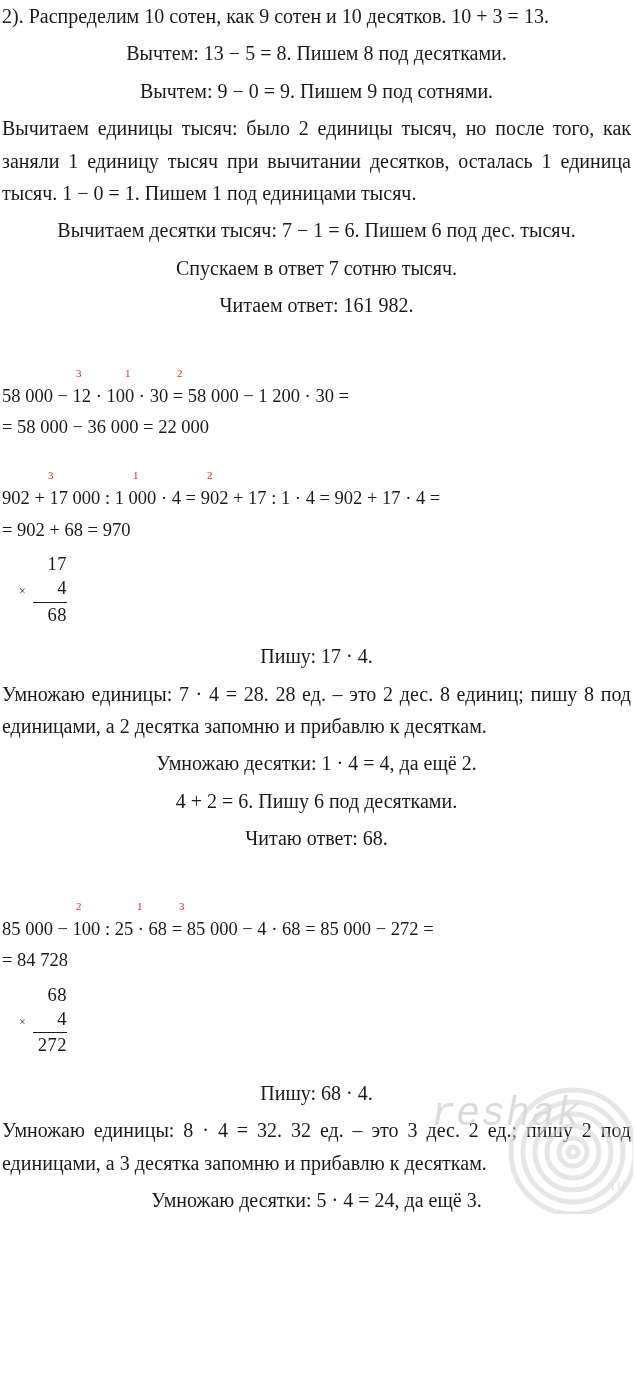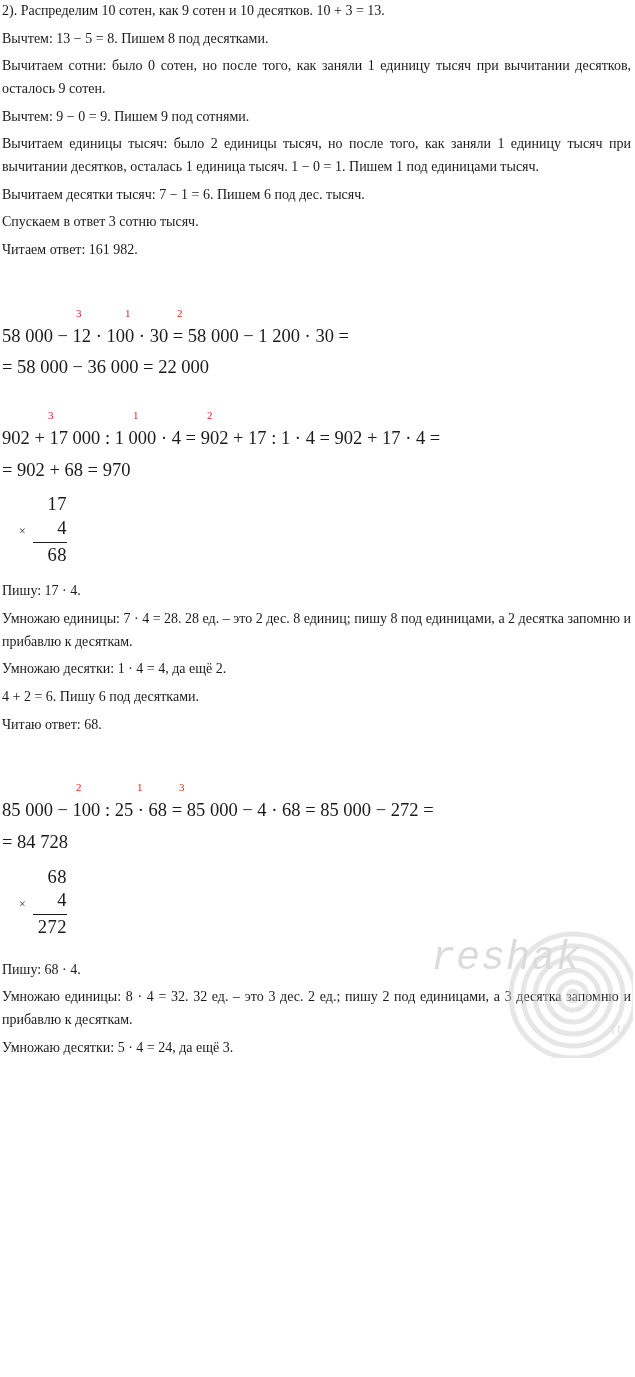--- a/index.html
+++ b/index.html
@@ -15,29 +15,29 @@
     position: relative;
     overflow: hidden;
   }
   .page {
     position: relative;
     width: 635px;
     padding: 0;
     box-sizing: border-box;
   }
   .para {
-    font-size: 14px;
+    font-size: 20px;
     line-height: 1.62;
     text-align: justify;
     text-justify: inter-word;
     margin: 0 0 5px 0;
     padding: 0 4px 0 2px;
   }
   .para.nojust {
-    text-align: left;
+    text-align: center;
   }
   .expr {
     font-size: 18.5px;
     line-height: 1.55;
     margin: 0 1px 3px 0;
     padding: 0 4px 0 2px;
     white-space: nowrap;
   }
   .expr-block {
     position: relative;
@@ -124,25 +124,24 @@
   .watermark svg { position: absolute; right: 0; bottom: 0; }
 </style>
 </head>
 <body>
 
 <div class="page">
 
   <div>
     <p class="para">2). Распределим 10 сотен, как 9 сотен и 10 десятков.  10 + 3 = 13.</p>
     <p class="para nojust">Вычтем:  13 − 5 = 8. Пишем 8 под десятками.</p>
-    <p class="para">Вычитаем сотни: было 0 сотен, но после того, как заняли 1 единицу тысяч при вычитании десятков, осталось 9 сотен.</p>
     <p class="para nojust">Вычтем:  9 − 0 = 9. Пишем 9 под сотнями.</p>
     <p class="para">Вычитаем единицы тысяч: было 2 единицы тысяч, но после того, как заняли 1 единицу тысяч при вычитании десятков, осталась 1 единица тысяч.  1 − 0 = 1. Пишем 1 под единицами тысяч.</p>
     <p class="para nojust">Вычитаем десятки тысяч:  7 − 1 = 6. Пишем 6 под дес. тысяч.</p>
-    <p class="para nojust">Спускаем в ответ 3 сотню тысяч.</p>
+    <p class="para nojust">Спускаем в ответ 7 сотню тысяч.</p>
     <p class="para nojust">Читаем ответ: 161 982.</p>
   </div>
 
   <div class="spacer-lg"></div>
 
   <div class="expr-block">
     <div class="order-marks">
       <span style="left:76px">3</span>
       <span style="left:125px">1</span>
       <span style="left:177px">2</span>

